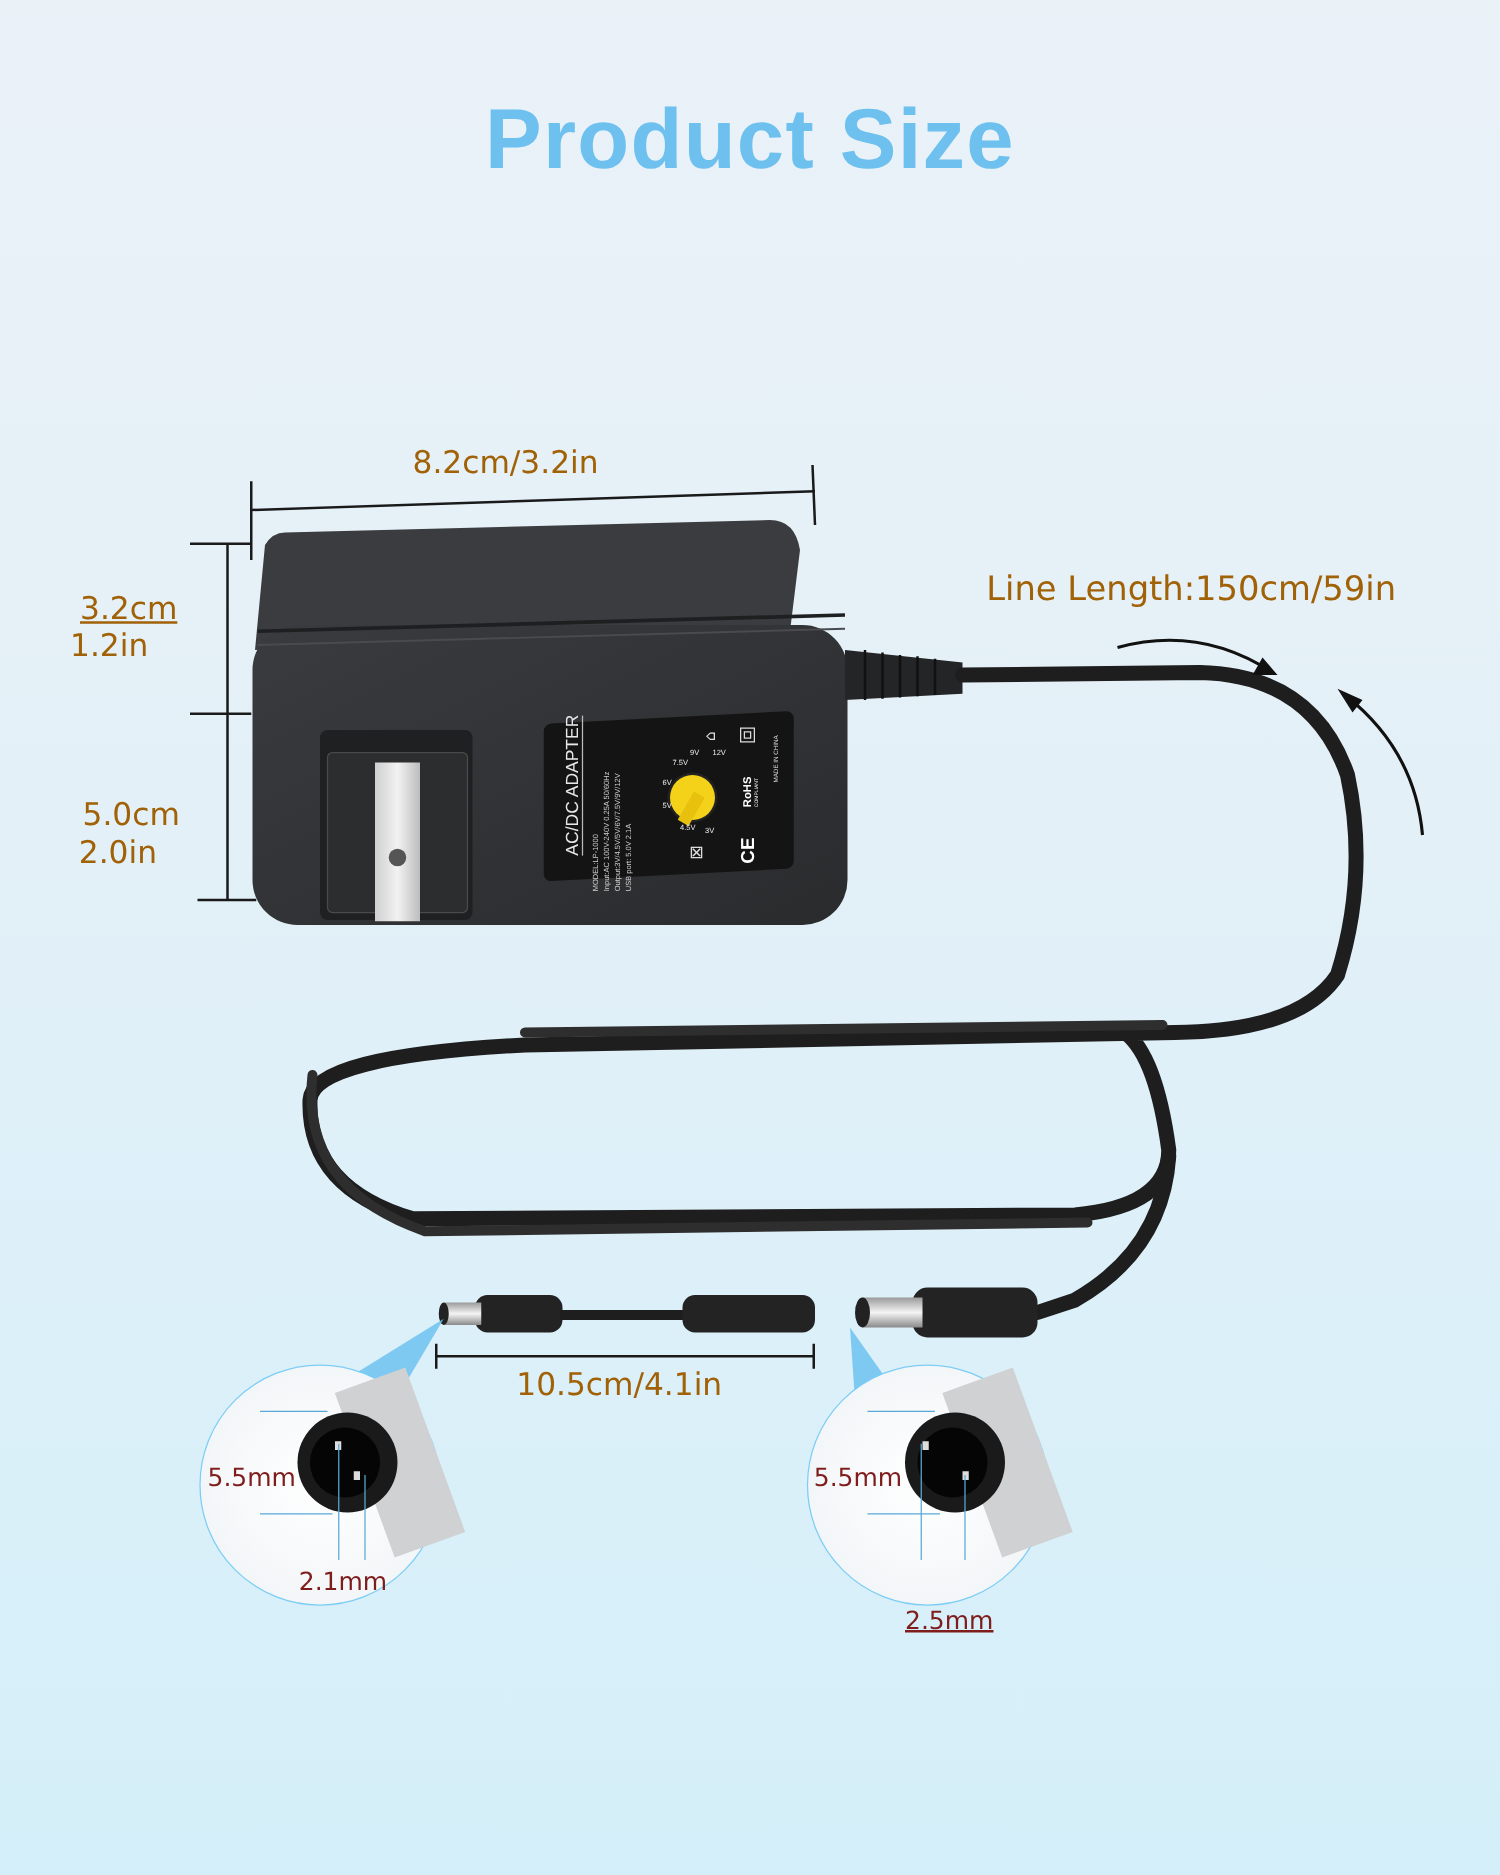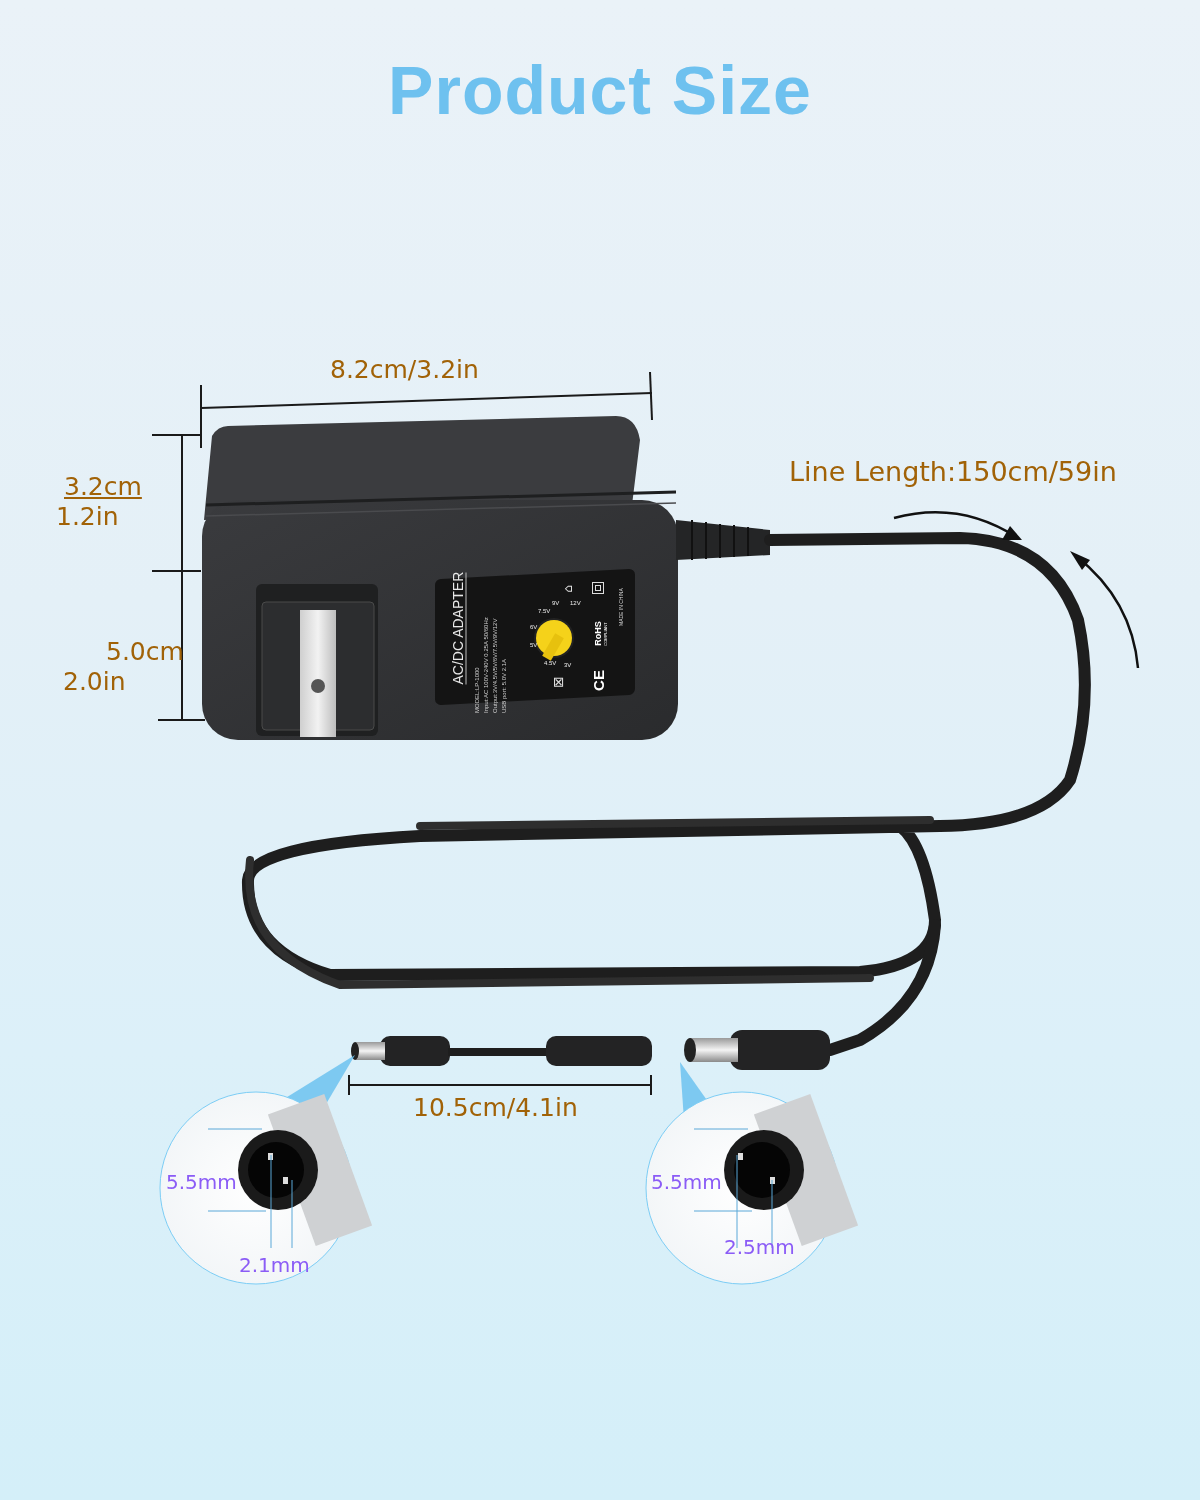--- a/index.html
+++ b/index.html
@@ -2,29 +2,29 @@
 <html><head>
 <meta charset="utf-8">
 <style>
   html, body { margin:0; padding:0; }
   body {
     width:1200px; height:1500px; position:relative; overflow:hidden;
     background: linear-gradient(180deg, #eaf2f8 0%, #e4f0f7 40%, #dcf0f9 70%, #d4eff9 100%);
     font-family: "DejaVu Sans", sans-serif;
   }
   .title {
-    position:absolute; left:0; top:51px; width:1200px; text-align:center;
+    position:absolute; left:0; top:72px; width:1200px; text-align:center;
     font-family:"Liberation Sans", sans-serif; font-weight:bold; font-size:68px;
     letter-spacing:1px;
   }
   .dim-label {
     position:absolute; font-family:"DejaVu Sans", sans-serif; font-size:25px; color:#a16207;
     line-height:30px; white-space:nowrap;
   }
-  .small-label { font-size:20px; color:#8b5cf6; position:absolute; font-family:"DejaVu Sans", sans-serif; }
+  .small-label { font-size:20px; color:#7f1d1d; position:absolute; font-family:"DejaVu Sans", sans-serif; }
   svg.layer { position:absolute; left:0; top:0; }
 </style>
 </head>
 <body>
 
 <div class="title" style="color: rgb(110, 193, 239);">Product Size</div>
 
 <svg class="layer" width="1200" height="1500" viewBox="0 0 1200 1500">
   <defs>
     <linearGradient id="bodyGrad" x1="0" y1="0" x2="1" y2="1">
@@ -181,21 +181,21 @@
   <div style="position:absolute; left:152px; top:4px; width:10px; height:10px; border:1px solid #ddd;">
     <div style="position:absolute; left:2px; top:2px; width:4px; height:4px; border:1px solid #ddd;"></div>
   </div>
   <div style="position:absolute; left:124px; top:4px; color:#ddd; font-size:12px; transform:rotate(-90deg);">⌂</div>
   <div style="position:absolute; left:150px; top:36px; color:#ddd; font-size:5px; font-family:'Liberation Sans', sans-serif; transform:rotate(-90deg); transform-origin:left top; white-space:nowrap; top:48px; left:178px;">MADE IN CHINA</div>
 </div>
 
 <div class="dim-label" style="left:330px; top:355px;">8.2cm/3.2in</div>
 <div class="dim-label" style="left:64px; top:472px;text-decoration:underline;">3.2cm</div>
 <div class="dim-label" style="left:56px; top:502px;">1.2in</div>
-<div class="dim-label" style="left:66px; top:637px;margin-left:40px;">5.0cm</div>
+<div class="dim-label" style="left:66px; top:637px;">5.0cm</div>
 <div class="dim-label" style="left:63px; top:667px;">2.0in</div>
 <div class="dim-label" style="left:789px; top:457px; font-size:27px;">Line Length:150cm/59in</div>
 <div class="dim-label" style="left:413px; top:1093px;text-align:right;">10.5cm/4.1in</div>
 
 <div class="small-label" style="left:166px; top:1170px;">5.5mm</div>
 <div class="small-label" style="left:239px; top:1253px;">2.1mm</div>
 <div class="small-label" style="left:651px; top:1170px;">5.5mm</div>
-<div class="small-label" style="left:724px; top:1235px;">2.5mm</div>
+<div class="small-label" style="left:724px; top:1284px;text-decoration:underline;">2.5mm</div>
 
 </body></html>

